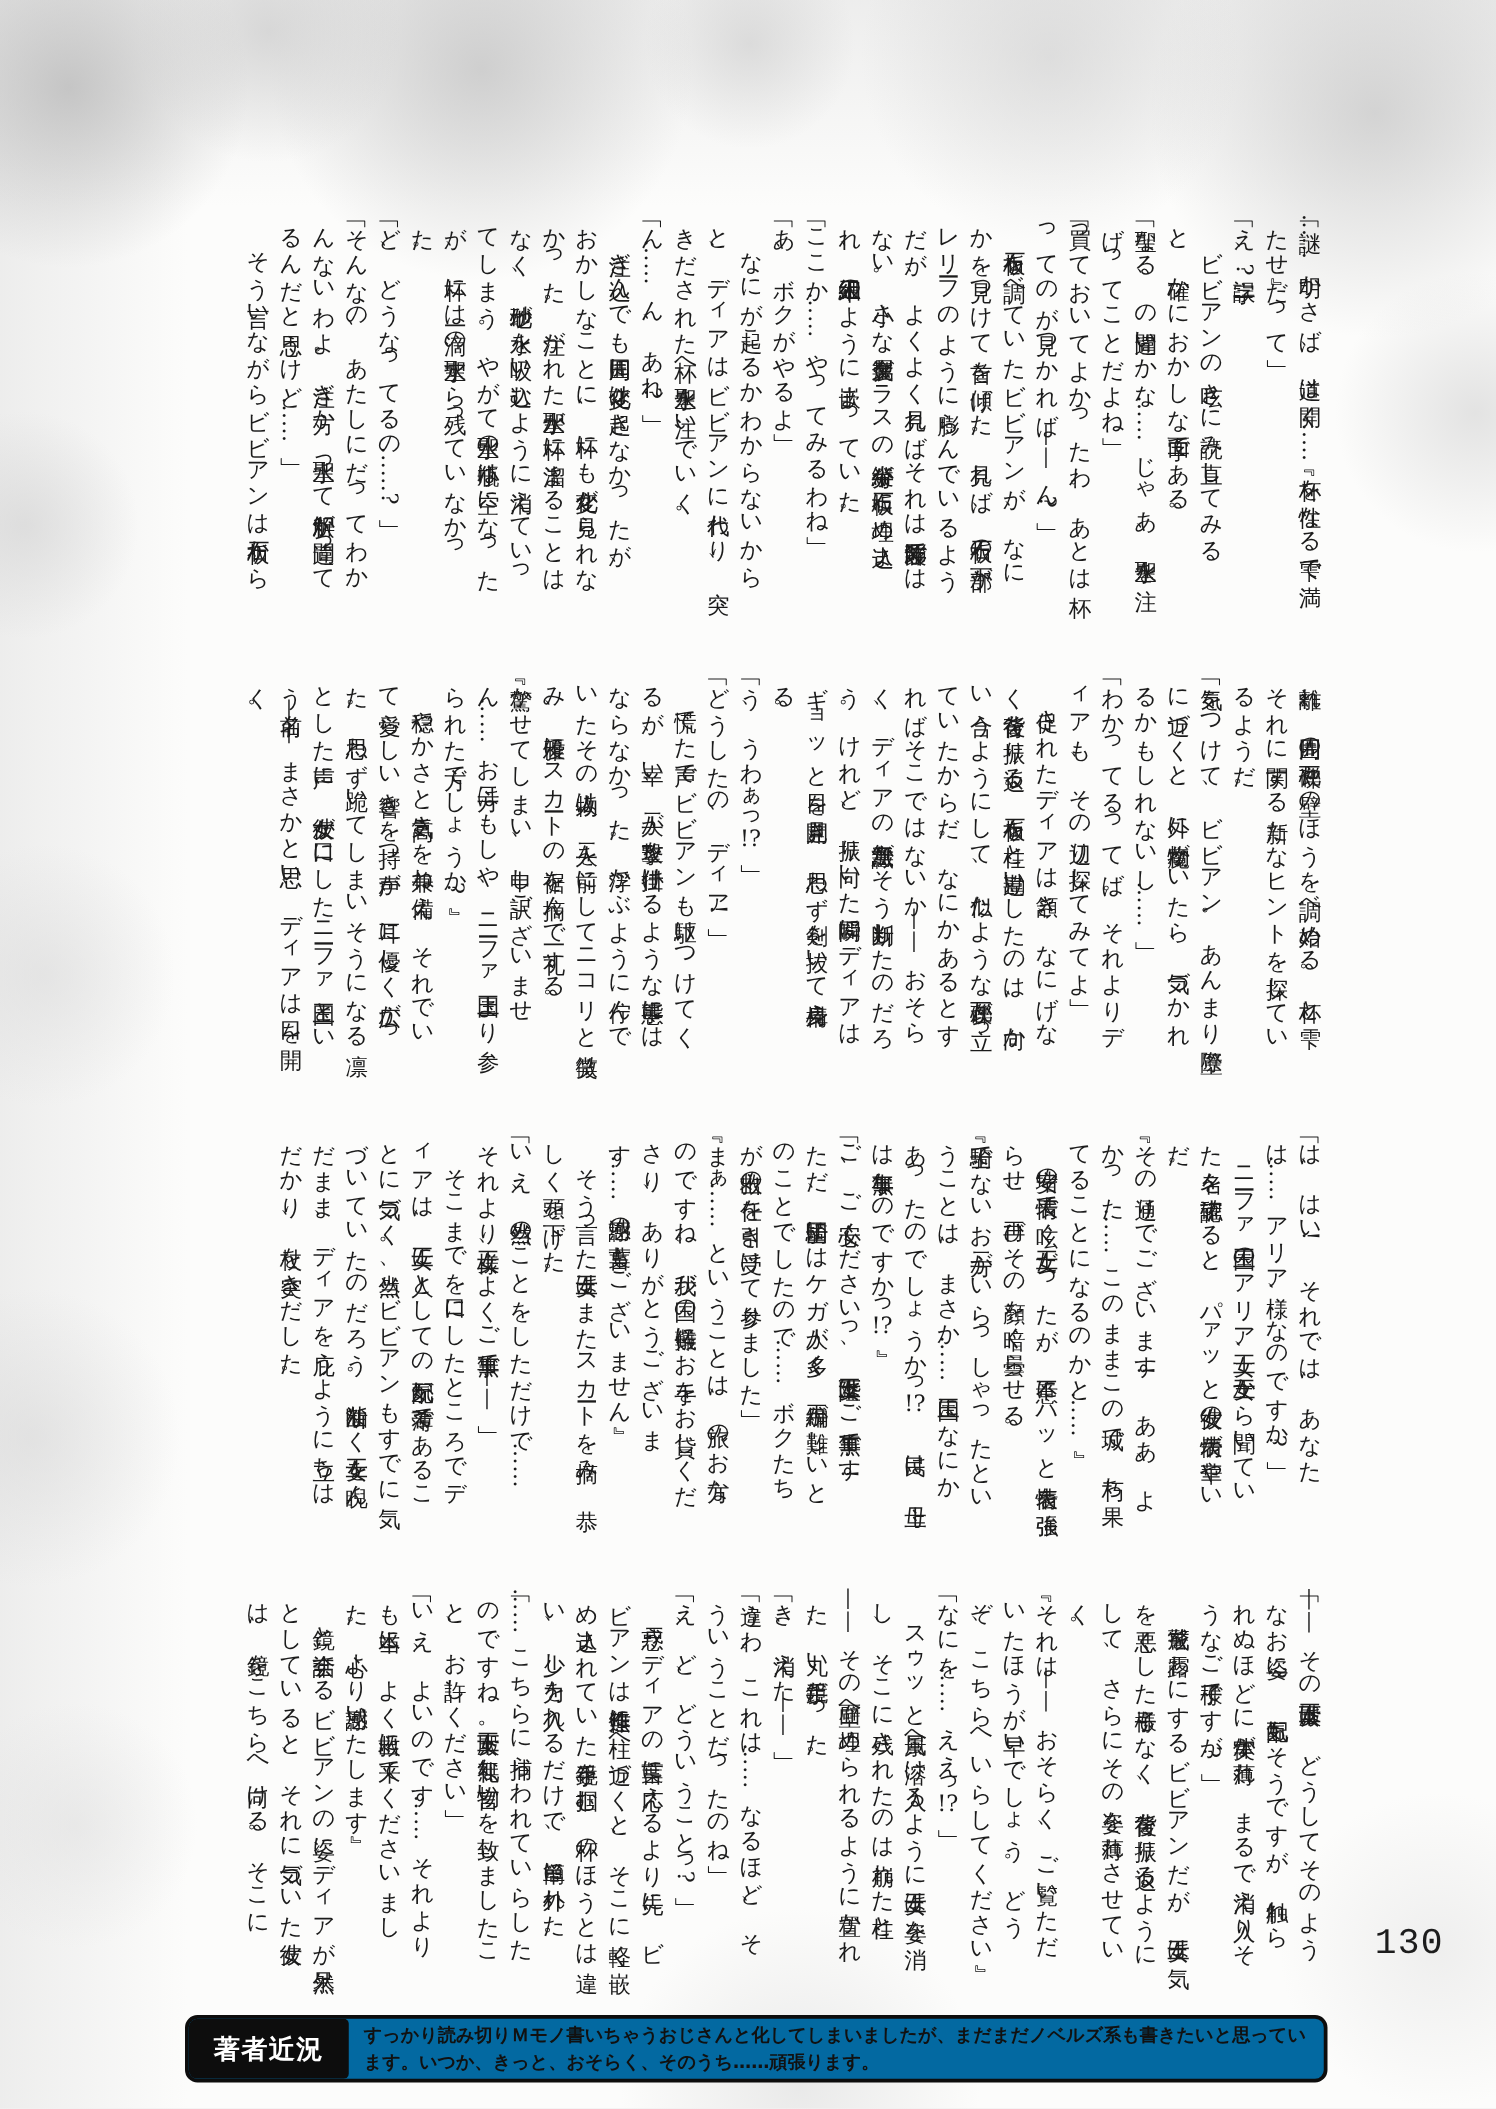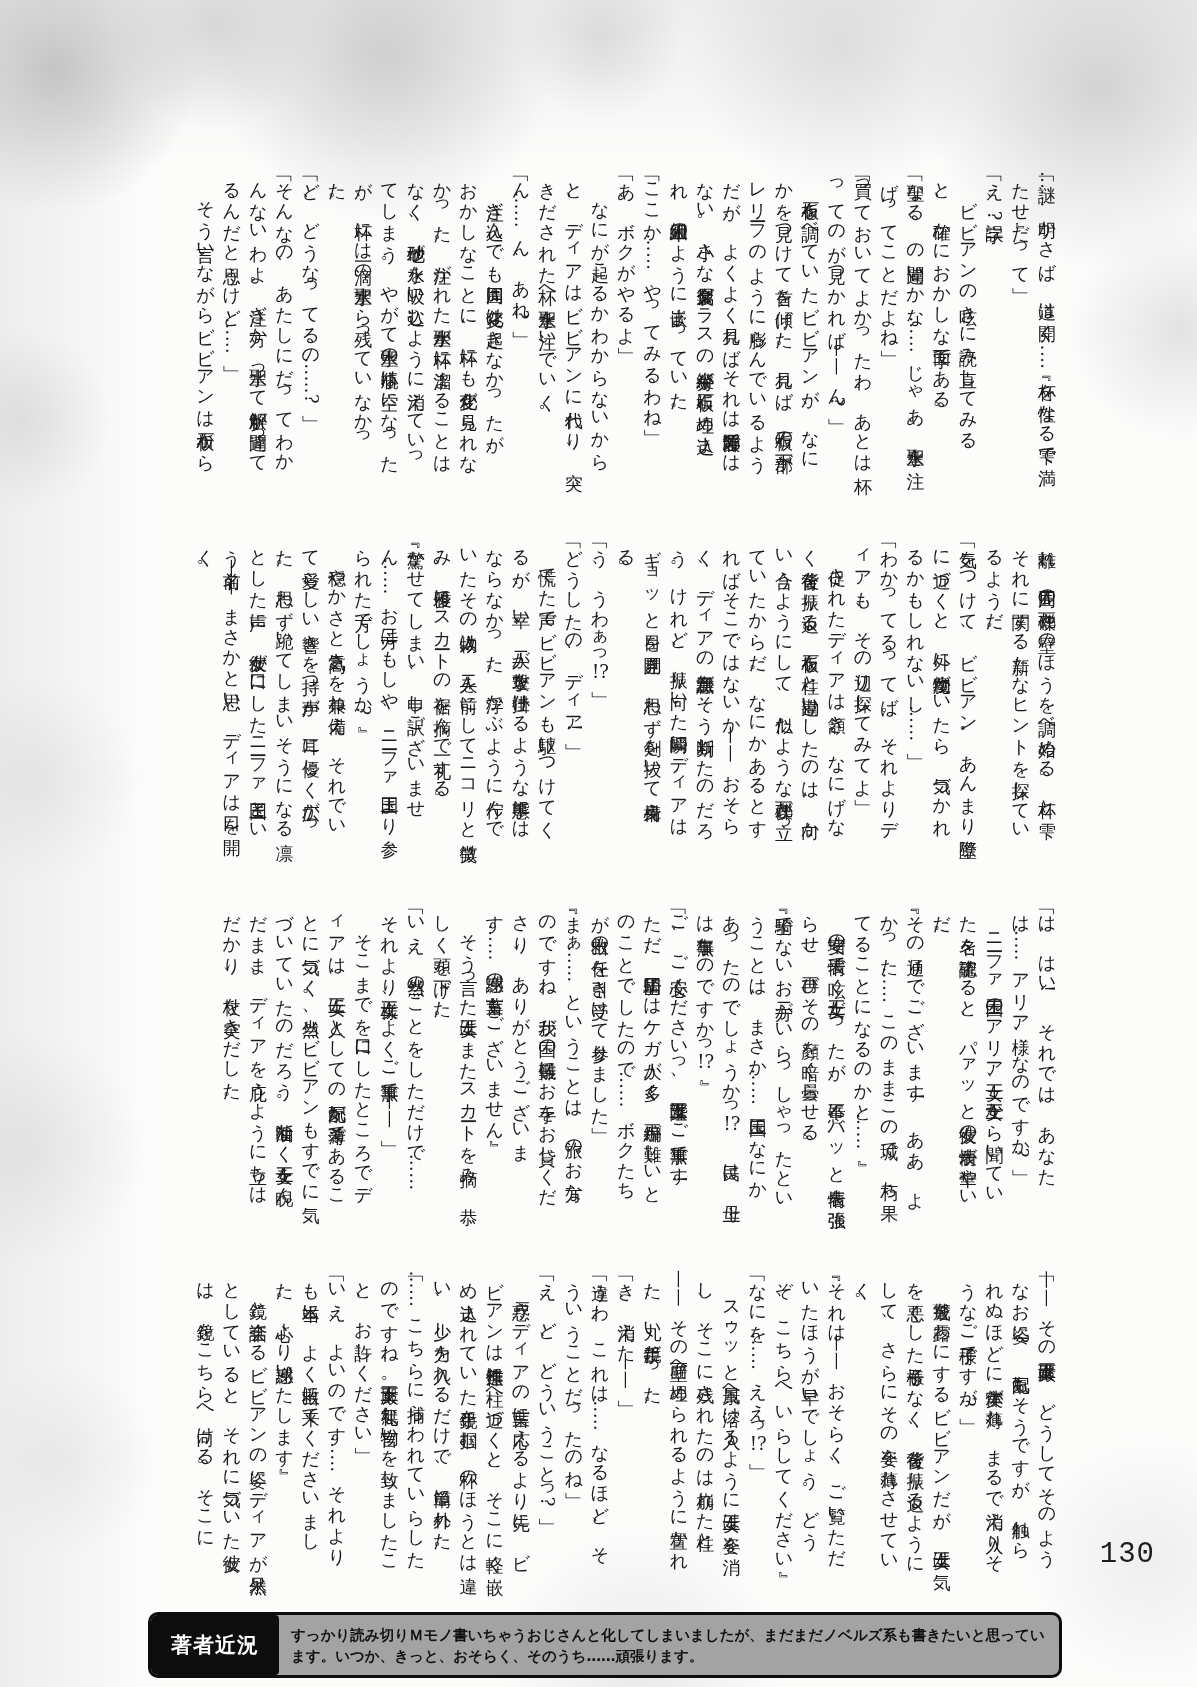--- a/index.html
+++ b/index.html
@@ -56,22 +56,22 @@
     top:1538px;right:42px;
     font-family:Liberation Mono, monospace;
     font-size:29px;
     color:#1d1d1d;
     letter-spacing:1px;
   }
   
   #footer-box{
     position:absolute;
     left:148px;right:135px;
-    top:1612px;height:66px;
-    background:#a3a3a3;
+    top:1612px;height:54px;
+    background:#0369a1;
     border:3px solid #0d0d0d;
     border-radius:10px;
     display:flex;
     align-items:stretch;
     box-sizing:border-box;
     overflow:hidden;
   }
   #footer-label{
     flex:0 0 128px;
     background:#0d0d0d;

